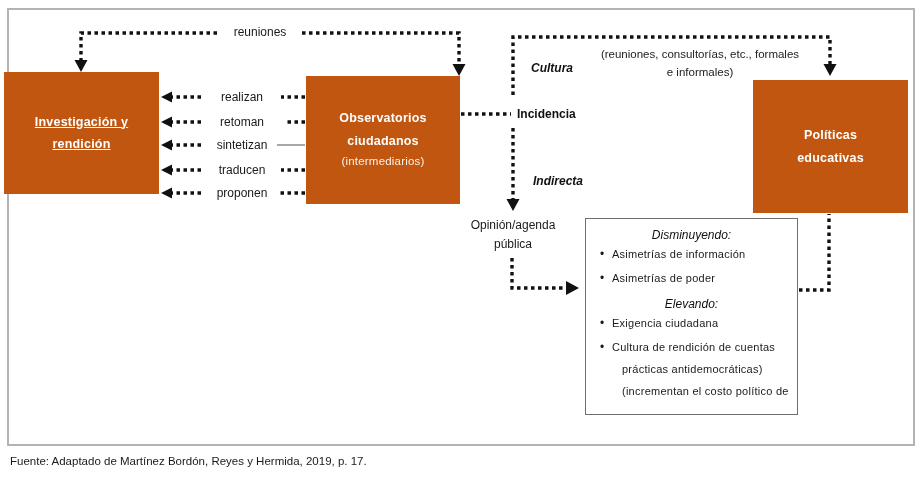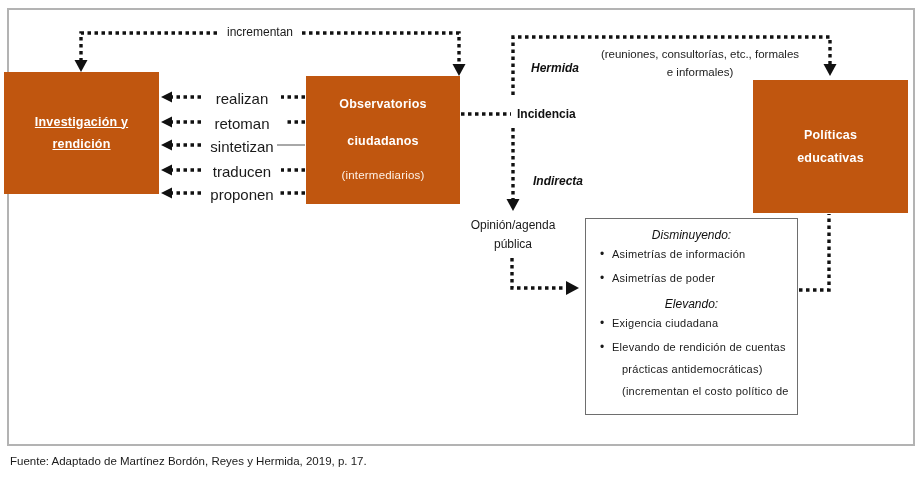--- a/index.html
+++ b/index.html
@@ -51,26 +51,26 @@
     line-height: 1.0;
   }
   .obox .ln { display: block; margin: 5px 0; text-align: center; }
   .obox .sub {
     font-weight: normal;
     font-size: 11.5px;
     color: #fdf1e6;
     margin-top: 4px;
   }
   #box-research { left: 4px;  top: 72px;  width: 155px; height: 122px; text-decoration: underline; }
-  #box-observ   { left: 306px; top: 76px;  width: 154px; height: 128px; gap: 14px; }
+  #box-observ   { left: 306px; top: 76px;  width: 154px; height: 128px; }
   #box-policy   { left: 753px; top: 80px;  width: 155px; height: 133px; }
 
   .mid-label {
     position: absolute;
-    font-size: 15px;
+    font-size: 12px;
     color: #1a1a1a;
     text-align: right;
     white-space: nowrap;
     transform: translateX(-50%);
   }
   .bold-italic {
     position: absolute;
     font-size: 12px;
     font-weight: bold;
     font-style: italic;
@@ -258,31 +258,31 @@
     <span class="ln">Observatorios</span>
     <span class="ln">ciudadanos</span>
     <span class="ln sub">(intermediarios)</span>
   </div>
 
   <div class="obox" id="box-policy">
     <span class="ln">Políticas</span>
     <span class="ln">educativas</span>
   </div>
 
-  <div class="fortalecen" style="left:260px; top:25px;">incrementan</div>
+  <div class="fortalecen" style="left:260px; top:25px;">reuniones</div>
 
   <div class="mid-label" style="left:242px; top:90px;">realizan</div>
   <div class="mid-label" style="left:242px; top:115px;">retoman</div>
   <div class="mid-label" style="left:242px; top:138px;">sintetizan</div>
   <div class="mid-label" style="left:242px; top:163px;">traducen</div>
   <div class="mid-label" style="left:242px; top:186px;">proponen</div>
 
   <div class="plain-bold" style="left:517px; top:107px;text-align:center;">Incidencia</div>
 
-  <div class="bold-italic" style="left:531px; top:61px;">Hermida</div>
+  <div class="bold-italic" style="left:531px; top:61px;">Cultura</div>
 
   <div class="bold-italic" style="left:533px; top:174px;">Indirecta</div>
 
   <div class="ital-note" style="left:700px; top:46px;">
     <span>(reuniones, consultorías, etc.,  formales</span><br>
     <span>e informales)</span>
   </div>
 
   <div class="plain-lbl" style="left:513px; top:216px;">
     <span>Opinión/agenda</span><br>
@@ -292,21 +292,21 @@
   <div id="effects-box">
     <div class="hdr">Disminuyendo:</div>
     <ul>
       <li>Asimetrías de información</li>
       <li>Asimetrías de poder</li>
     </ul>
     <div class="hdr second">Elevando:</div>
     <ul>
       <li>Exigencia ciudadana</li>
       <li>
-        <span>Elevando de rendición de cuentas</span>
+        <span>Cultura de rendición de cuentas</span>
         <span class="cont">prácticas antidemocráticas)</span>
         <span class="cont">(incrementan el costo político de</span>
       </li>
     </ul>
   </div>
 
   <div class="caption">Fuente: Adaptado de Martínez Bordón, Reyes y Hermida, 2019, p. 17.</div>
 
 </div>
 

